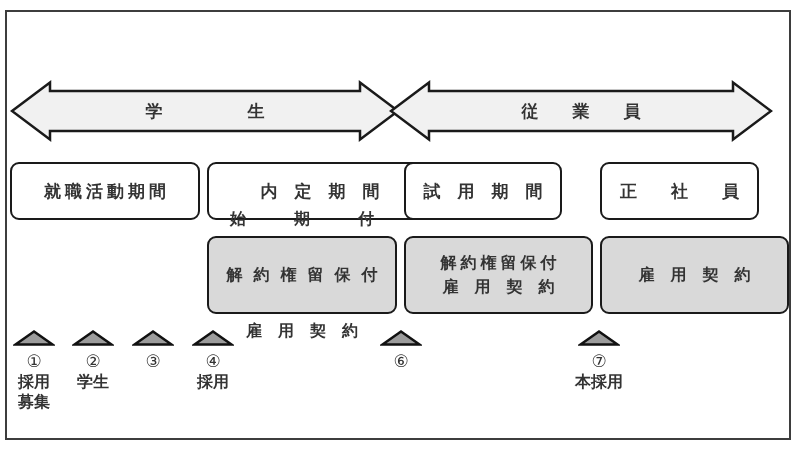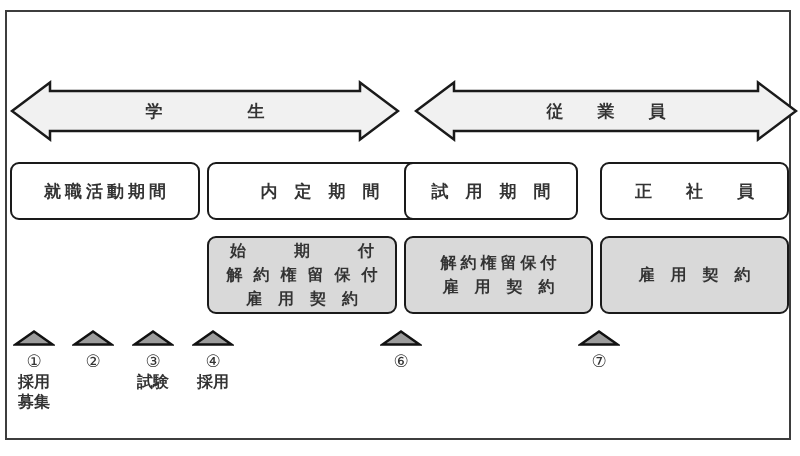--- a/index.html
+++ b/index.html
@@ -7,48 +7,48 @@
     position:relative;width:800px;height:456px;background:#ffffff;overflow:hidden;
     font-family:"Liberation Sans","DejaVu Sans",sans-serif;color:var(--text,#333);
   }
   .frame{
     position:absolute;left:5px;top:10px;width:786px;height:430px;
     border:2px solid #3d3d3d;box-sizing:border-box;
   }
   
   .arrow{position:absolute;top:80px;height:62px;}
   .a1{left:10px;width:390px;}
-  .a2{left:414px;width:384px;}
+  .a2{left:389px;width:384px;}
   .arrow svg{position:absolute;left:0;top:0;display:block;}
   .arrow polygon{fill:var(--arrow-fill,#f1f1f1);stroke:var(--outline,#1a1a1a);stroke-width:2.5;}
   .alabel{
     position:absolute;left:0;top:0;width:100%;height:100%;
     display:flex;align-items:center;justify-content:center;
     font-size:17px;font-weight:600;
   }
   
   .stage-box{
     position:absolute;top:162px;height:58px;background:#fff;
     border:2px solid var(--outline,#1a1a1a);border-radius:9px;box-sizing:border-box;
     display:flex;align-items:center;justify-content:center;
     font-size:17px;font-weight:600;
   }
   .sb1{left:10px;width:190px;justify-content:center;}
   .sb2{left:207px;width:226px;}
-  .sb3{left:404px;width:174px;}
-  .sb4{left:600px;width:189px;}
+  .sb3{left:404px;width:158px;}
+  .sb4{left:600px;width:159px;}
   
   .contract-box{
     position:absolute;top:236px;height:78px;
     background:var(--box-gray,#d9d9d9);
     border:2px solid var(--outline,#1a1a1a);border-radius:9px;box-sizing:border-box;
     display:flex;flex-direction:column;align-items:center;justify-content:center;
     font-size:16px;font-weight:600;line-height:24px;
   }
-  .cb1{left:207px;width:190px;}
+  .cb1{left:207px;width:190px;gap:32px;}
   .cb2{left:404px;width:189px;}
   .cb3{left:600px;width:189px;}
   .ls-4{letter-spacing:4px;padding-left:4px;}
   .ls-12{letter-spacing:11px;padding-left:11px;}
   
   .milestone{position:absolute;top:329px;width:84px;text-align:center;}
   .m1{left:-8px;}  .m2{left:51px;}  .m3{left:111px;}
   .m4{left:171px;} .m5{left:359px;} .m6{left:557px;}
   .tri{display:block;margin:0 auto;}
   .tri polygon{fill:var(--triangle-fill,#9c9c9c);stroke:#111;stroke-width:2.5;}
@@ -106,42 +106,43 @@
     </svg>
     <div class="mnum">①</div>
     <div class="mline">採用</div>
     <div class="mline">募集</div>
   </div>
   <div class="milestone m2">
     <svg class="tri" width="42" height="18" viewBox="0 0 42 18">
       <polygon points="21,2.5 39.5,15.5 2.5,15.5"></polygon>
     </svg>
     <div class="mnum">②</div>
+    <div class="mline">学生</div>
   </div>
   <div class="milestone m3">
     <svg class="tri" width="42" height="18" viewBox="0 0 42 18">
       <polygon points="21,2.5 39.5,15.5 2.5,15.5"></polygon>
     </svg>
     <div class="mnum">③</div>
-    <div class="mline">試験</div>
   </div>
   <div class="milestone m4">
     <svg class="tri" width="42" height="18" viewBox="0 0 42 18">
       <polygon points="21,2.5 39.5,15.5 2.5,15.5"></polygon>
     </svg>
     <div class="mnum">④</div>
     <div class="mline">採用</div>
   </div>
   <div class="milestone m5">
     <svg class="tri" width="42" height="18" viewBox="0 0 42 18">
       <polygon points="21,2.5 39.5,15.5 2.5,15.5"></polygon>
     </svg>
     <div class="mnum">⑥</div>
     <div class="mline"></div>
   </div>
   <div class="milestone m6">
     <svg class="tri" width="42" height="18" viewBox="0 0 42 18">
       <polygon points="21,2.5 39.5,15.5 2.5,15.5"></polygon>
     </svg>
     <div class="mnum">⑦</div>
+    <div class="mline">本採用</div>
     <div class="mline"></div>
   </div>
 </div>
 
 </body></html>

